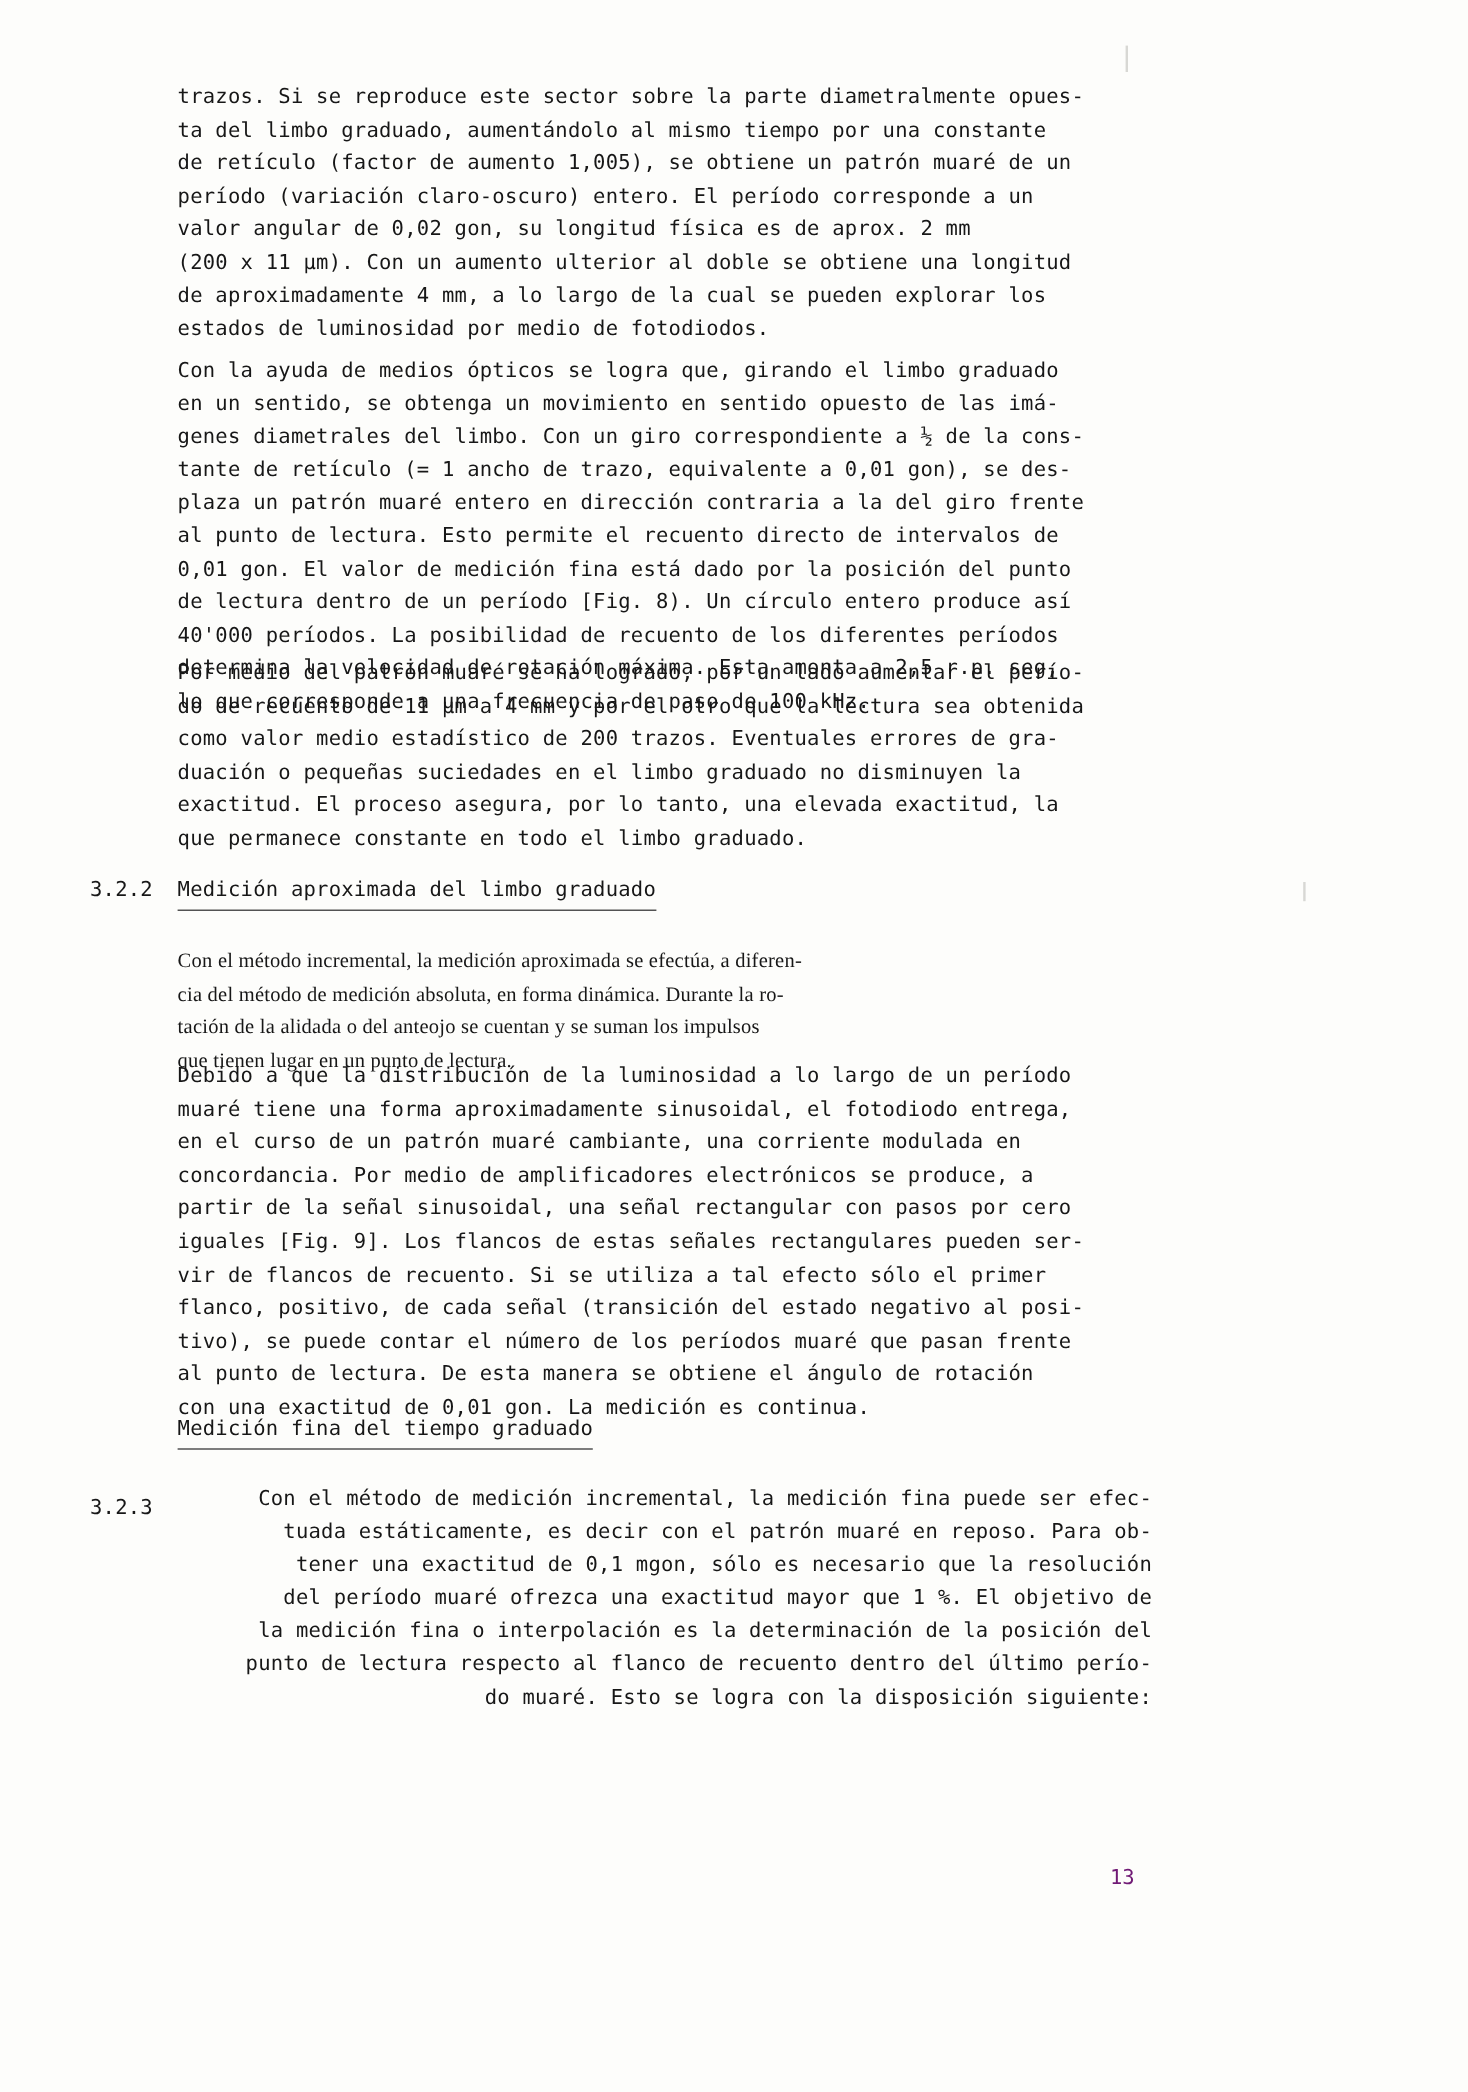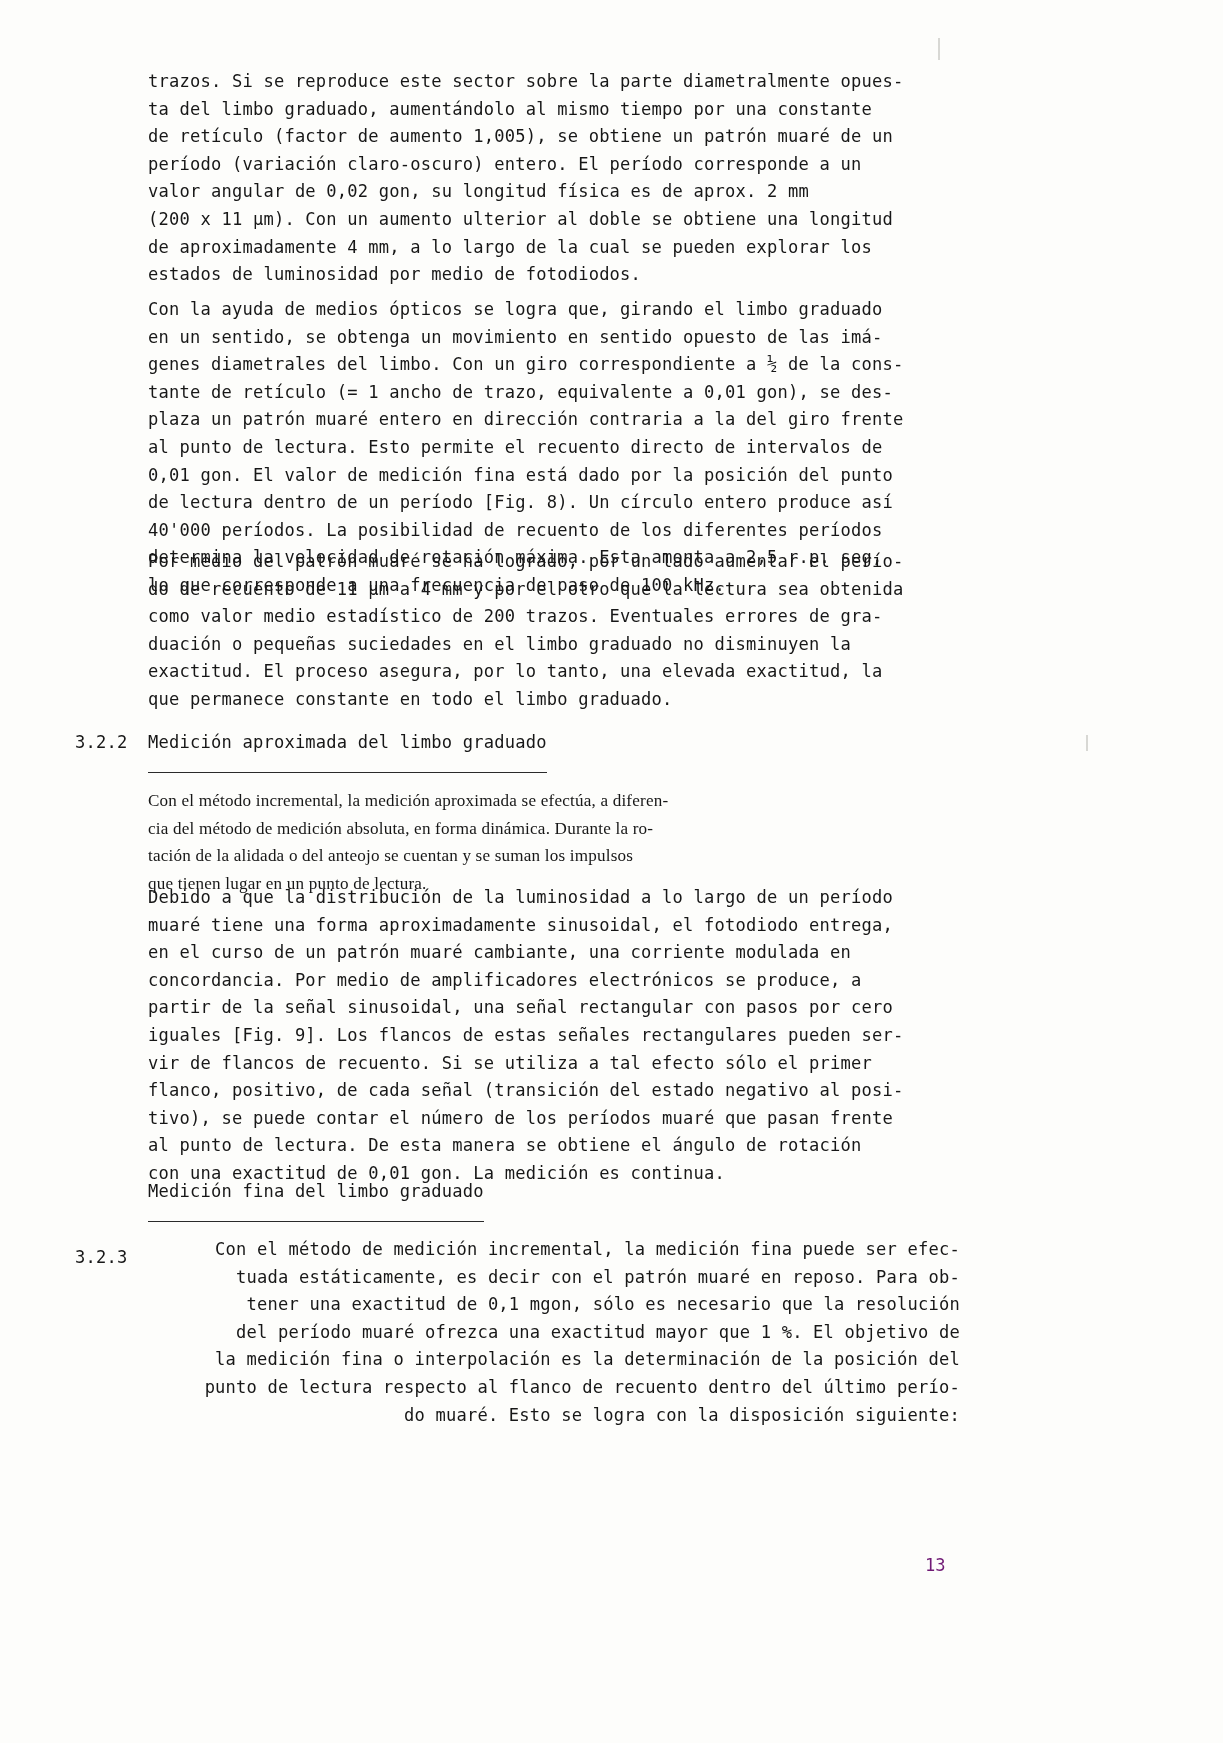--- a/index.html
+++ b/index.html
@@ -48,21 +48,21 @@
   }
   .sec-title {
     position: absolute;
     left: 148px;
     font-size: 17.1px;
     line-height: 27.6px;
     letter-spacing: 0.2px;
     color: #171717;
     white-space: pre;
     border-bottom: 1px solid #2a2a2a;
-    padding-bottom: 15px;
+    padding-bottom: 1px;
   }
   .page-number {
     position: absolute;
     left: 925px;
     top: 1552px;
     font-size: 17.1px;
     line-height: 27.6px;
     color: #701a75;
     white-space: pre;
   }
@@ -123,21 +123,21 @@
 concordancia. Por medio de amplificadores electrónicos se produce, a
 partir de la señal sinusoidal, una señal rectangular con pasos por cero
 iguales [Fig. 9]. Los flancos de estas señales rectangulares pueden ser-
 vir de flancos de recuento. Si se utiliza a tal efecto sólo el primer
 flanco, positivo, de cada señal (transición del estado negativo al posi-
 tivo), se puede contar el número de los períodos muaré que pasan frente
 al punto de lectura. De esta manera se obtiene el ángulo de rotación
 con una exactitud de 0,01 gon. La medición es continua.</div>
 
     <div class="sec-num" style="top:1244px;">3.2.3</div>
-    <div class="sec-title" style="top:1178px;">Medición fina del limbo graduado</div>
+    <div class="sec-title" style="top:1178px;">Medición fina del tiempo graduado</div>
 
     <div class="para body-col" style="top:1236px;text-align:right;">Con el método de medición incremental, la medición fina puede ser efec-
 tuada estáticamente, es decir con el patrón muaré en reposo. Para ob-
 tener una exactitud de 0,1 mgon, sólo es necesario que la resolución
 del período muaré ofrezca una exactitud mayor que 1 %. El objetivo de
 la medición fina o interpolación es la determinación de la posición del
 punto de lectura respecto al flanco de recuento dentro del último perío-
 do muaré. Esto se logra con la disposición siguiente:</div>
 
     <div class="page-number">13</div>

